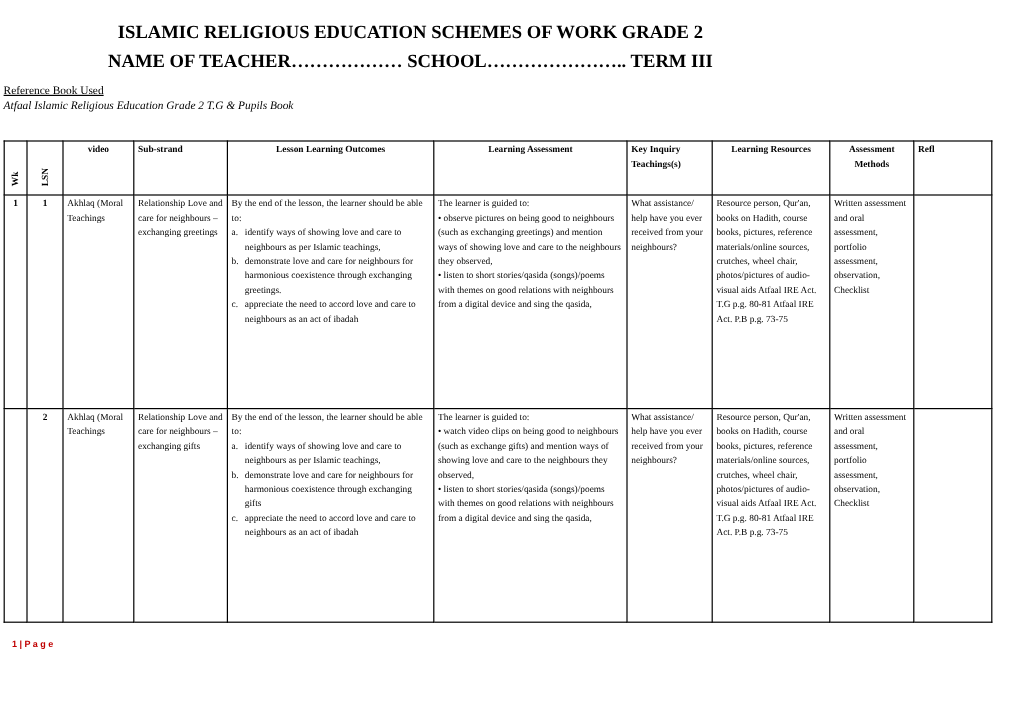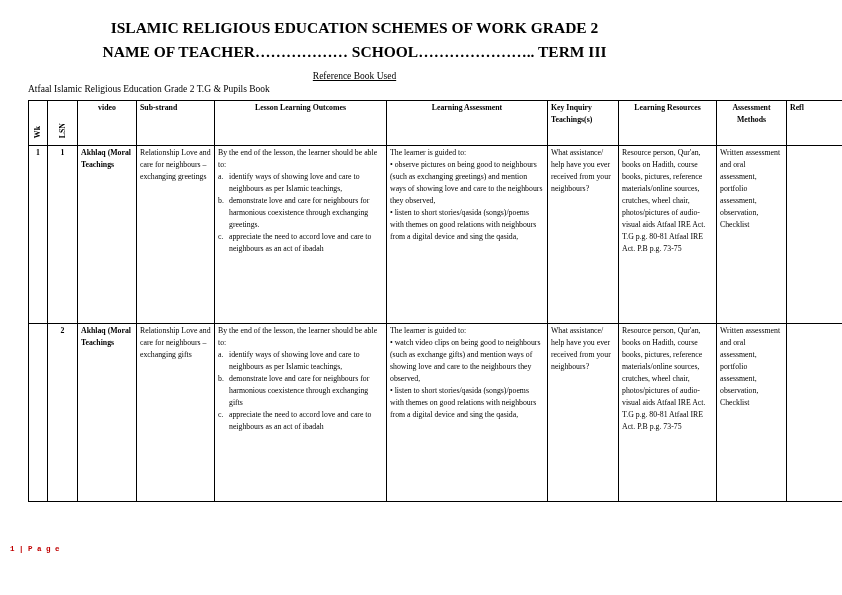--- a/index.html
+++ b/index.html
@@ -1,37 +1,37 @@
 <!DOCTYPE html>
 <html style="--footer-color: #c00000;"><head>
 <meta charset="utf-8">
 <style>
   html,body{margin:0;padding:0;}
   body{width:842px;height:595px;background:#ffffff;overflow:hidden;}
   .page{position:relative;width:690px;height:595px;box-sizing:border-box;
-        padding:16px 9px 0 28px;font-family:"Liberation Serif",serif;color:#000;}
+        padding:16px 9px 0 3px;font-family:"Liberation Serif",serif;color:#000;}
   .title{text-align:center;font-weight:700;font-size:15.5px;line-height:24px;}
-  .ref-label{font-size:9.5px;text-decoration:underline;margin-top:7px;text-align:center;}
-  .ref-book{font-size:9.5px;margin-top:3px;margin-bottom:6px;}
+  .ref-label{font-size:9.5px;text-decoration:underline;margin-top:7px;}
+  .ref-book{font-size:9.5px;font-style:italic;margin-top:3px;margin-bottom:23px;}
   table{border-collapse:collapse;table-layout:fixed;width:823px;}
   th,td{border:1px solid #000;vertical-align:top;padding:1px 3px;
         font-size:7.8px;line-height:12px;text-align:left;overflow:hidden;
         word-wrap:break-word;font-weight:400;}
   thead th{font-weight:700;}
   tr.head-row{height:45px;}
   tr.data-row{height:178px;}
   .center{text-align:center;}
   .vhead{vertical-align:bottom;text-align:center;padding-bottom:3px;}
   .vert{display:inline-block;writing-mode:vertical-rl;transform:rotate(180deg);font-weight:700;}
-  .bold{font-weight:700;}
+  .bold{font-weight:400;}
   .num{text-align:center;font-weight:700;}
   .oi{display:flex;}
   .ol{flex:0 0 11px;}
   .ot{flex:1;}
-  .footer{position:absolute;left:10px;top:545px;font-family:Liberation Mono, monospace;
+  .footer{position:absolute;left:10px;top:532px;font-family:Liberation Sans, sans-serif;
           font-weight:700;font-size:7.5px;color:var(--footer-color,#c00000);}
 </style>
 </head>
 <body>
 
 <div class="page">
 
   <div class="title">ISLAMIC RELIGIOUS EDUCATION SCHEMES OF WORK GRADE 2</div>
   <div class="title">NAME OF TEACHER……………… SCHOOL………………….. TERM III</div>
 

